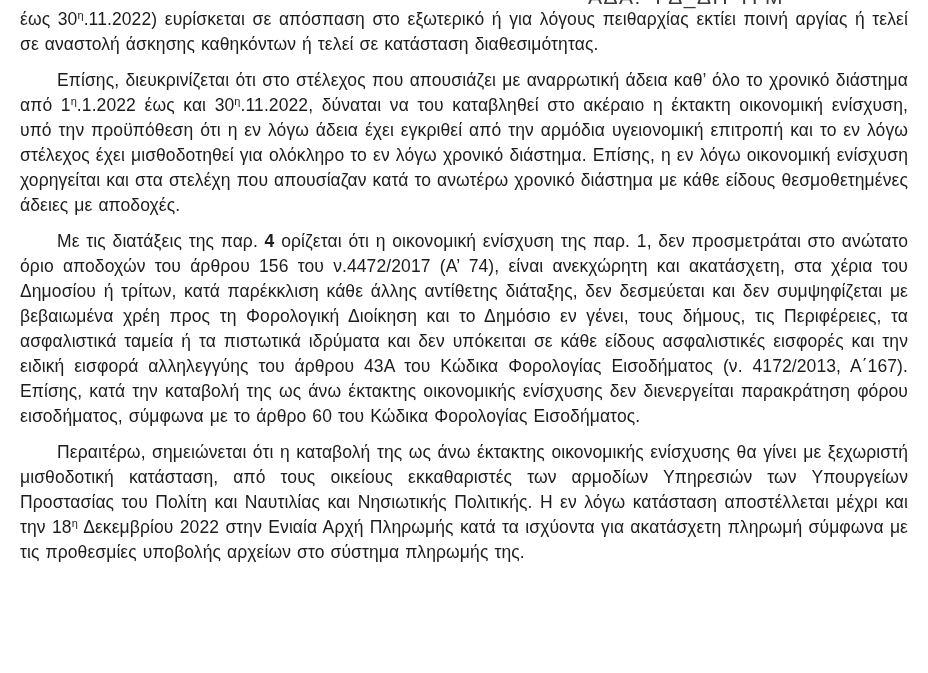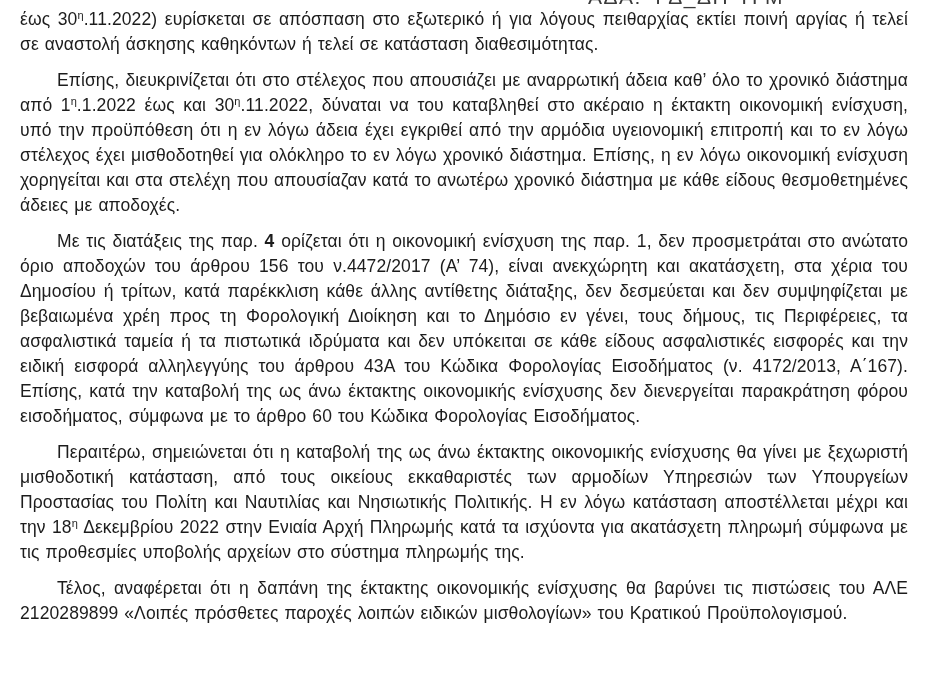--- a/index.html
+++ b/index.html
@@ -58,15 +58,14 @@
 <body>
 
 <div class="page">
   <div class="ada-ref">ΑΔΑ: ΨΔ_ΔΗ-ΤΓΜ</div>
 
   <div class="doc-body">
     <p class="continuation"><span>έως 30</span><sup>η</sup><span>.11.2022) ευρίσκεται σε απόσπαση στο εξωτερικό ή για λόγους πειθαρχίας εκτίει ποινή αργίας ή τελεί σε αναστολή άσκησης καθηκόντων ή τελεί σε κατάσταση διαθεσιμότητας.</span></p>
     <p><span>Επίσης, διευκρινίζεται ότι στο στέλεχος που απουσιάζει με αναρρωτική άδεια καθ’ όλο το χρονικό διάστημα από 1</span><sup>η</sup><span>.1.2022 έως και 30</span><sup>η</sup><span>.11.2022, δύναται να του καταβληθεί στο ακέραιο η έκτακτη οικονομική ενίσχυση, υπό την προϋπόθεση ότι η εν λόγω άδεια έχει εγκριθεί από την αρμόδια υγειονομική επιτροπή και το εν λόγω στέλεχος έχει μισθοδοτηθεί για ολόκληρο το εν λόγω χρονικό διάστημα. Επίσης, η εν λόγω οικονομική ενίσχυση χορηγείται και στα στελέχη που απουσίαζαν κατά το ανωτέρω χρονικό διάστημα με κάθε είδους θεσμοθετημένες άδειες με αποδοχές.</span></p>
     <p><span>Με τις διατάξεις της παρ. </span><strong>4</strong><span> ορίζεται ότι η οικονομική ενίσχυση της παρ. 1, δεν προσμετράται στο ανώτατο όριο αποδοχών του άρθρου 156 του ν.4472/2017 (Α’ 74), είναι ανεκχώρητη και ακατάσχετη, στα χέρια του Δημοσίου ή τρίτων, κατά παρέκκλιση κάθε άλλης αντίθετης διάταξης, δεν δεσμεύεται και δεν συμψηφίζεται με βεβαιωμένα χρέη προς τη Φορολογική Διοίκηση και το Δημόσιο εν γένει, τους δήμους, τις Περιφέρειες, τα ασφαλιστικά ταμεία ή τα πιστωτικά ιδρύματα και δεν υπόκειται σε κάθε είδους ασφαλιστικές εισφορές και την ειδική εισφορά αλληλεγγύης του άρθρου 43Α του Κώδικα Φορολογίας Εισοδήματος (ν. 4172/2013, Α΄167). Επίσης, κατά την καταβολή της ως άνω έκτακτης οικονομικής ενίσχυσης δεν διενεργείται παρακράτηση φόρου εισοδήματος, σύμφωνα με το άρθρο 60 του Κώδικα Φορολογίας Εισοδήματος.</span></p>
     <p><span>Περαιτέρω, σημειώνεται ότι η καταβολή της ως άνω έκτακτης οικονομικής ενίσχυσης θα γίνει με ξεχωριστή μισθοδοτική κατάσταση, από τους οικείους εκκαθαριστές των αρμοδίων Υπηρεσιών των Υπουργείων Προστασίας του Πολίτη και Ναυτιλίας και Νησιωτικής Πολιτικής. Η εν λόγω κατάσταση αποστέλλεται μέχρι και την 18</span><sup>η</sup><span> Δεκεμβρίου 2022 στην Ενιαία Αρχή Πληρωμής κατά τα ισχύοντα για ακατάσχετη πληρωμή σύμφωνα με τις προθεσμίες υποβολής αρχείων στο σύστημα πληρωμής της.</span></p>
-    <p><span>Τέλος, αναφέρεται ότι η δαπάνη της έκτακτης οικονομικής ενίσχυσης θα βαρύνει τις πιστώσεις του ΑΛΕ 2120289899 «Λοιπές πρόσθετες παροχές λοιπών ειδικών μισθολογίων» του Κρατικού Προϋπολογισμού.</span></p>
   </div>
 </div>
 
 </body></html>

